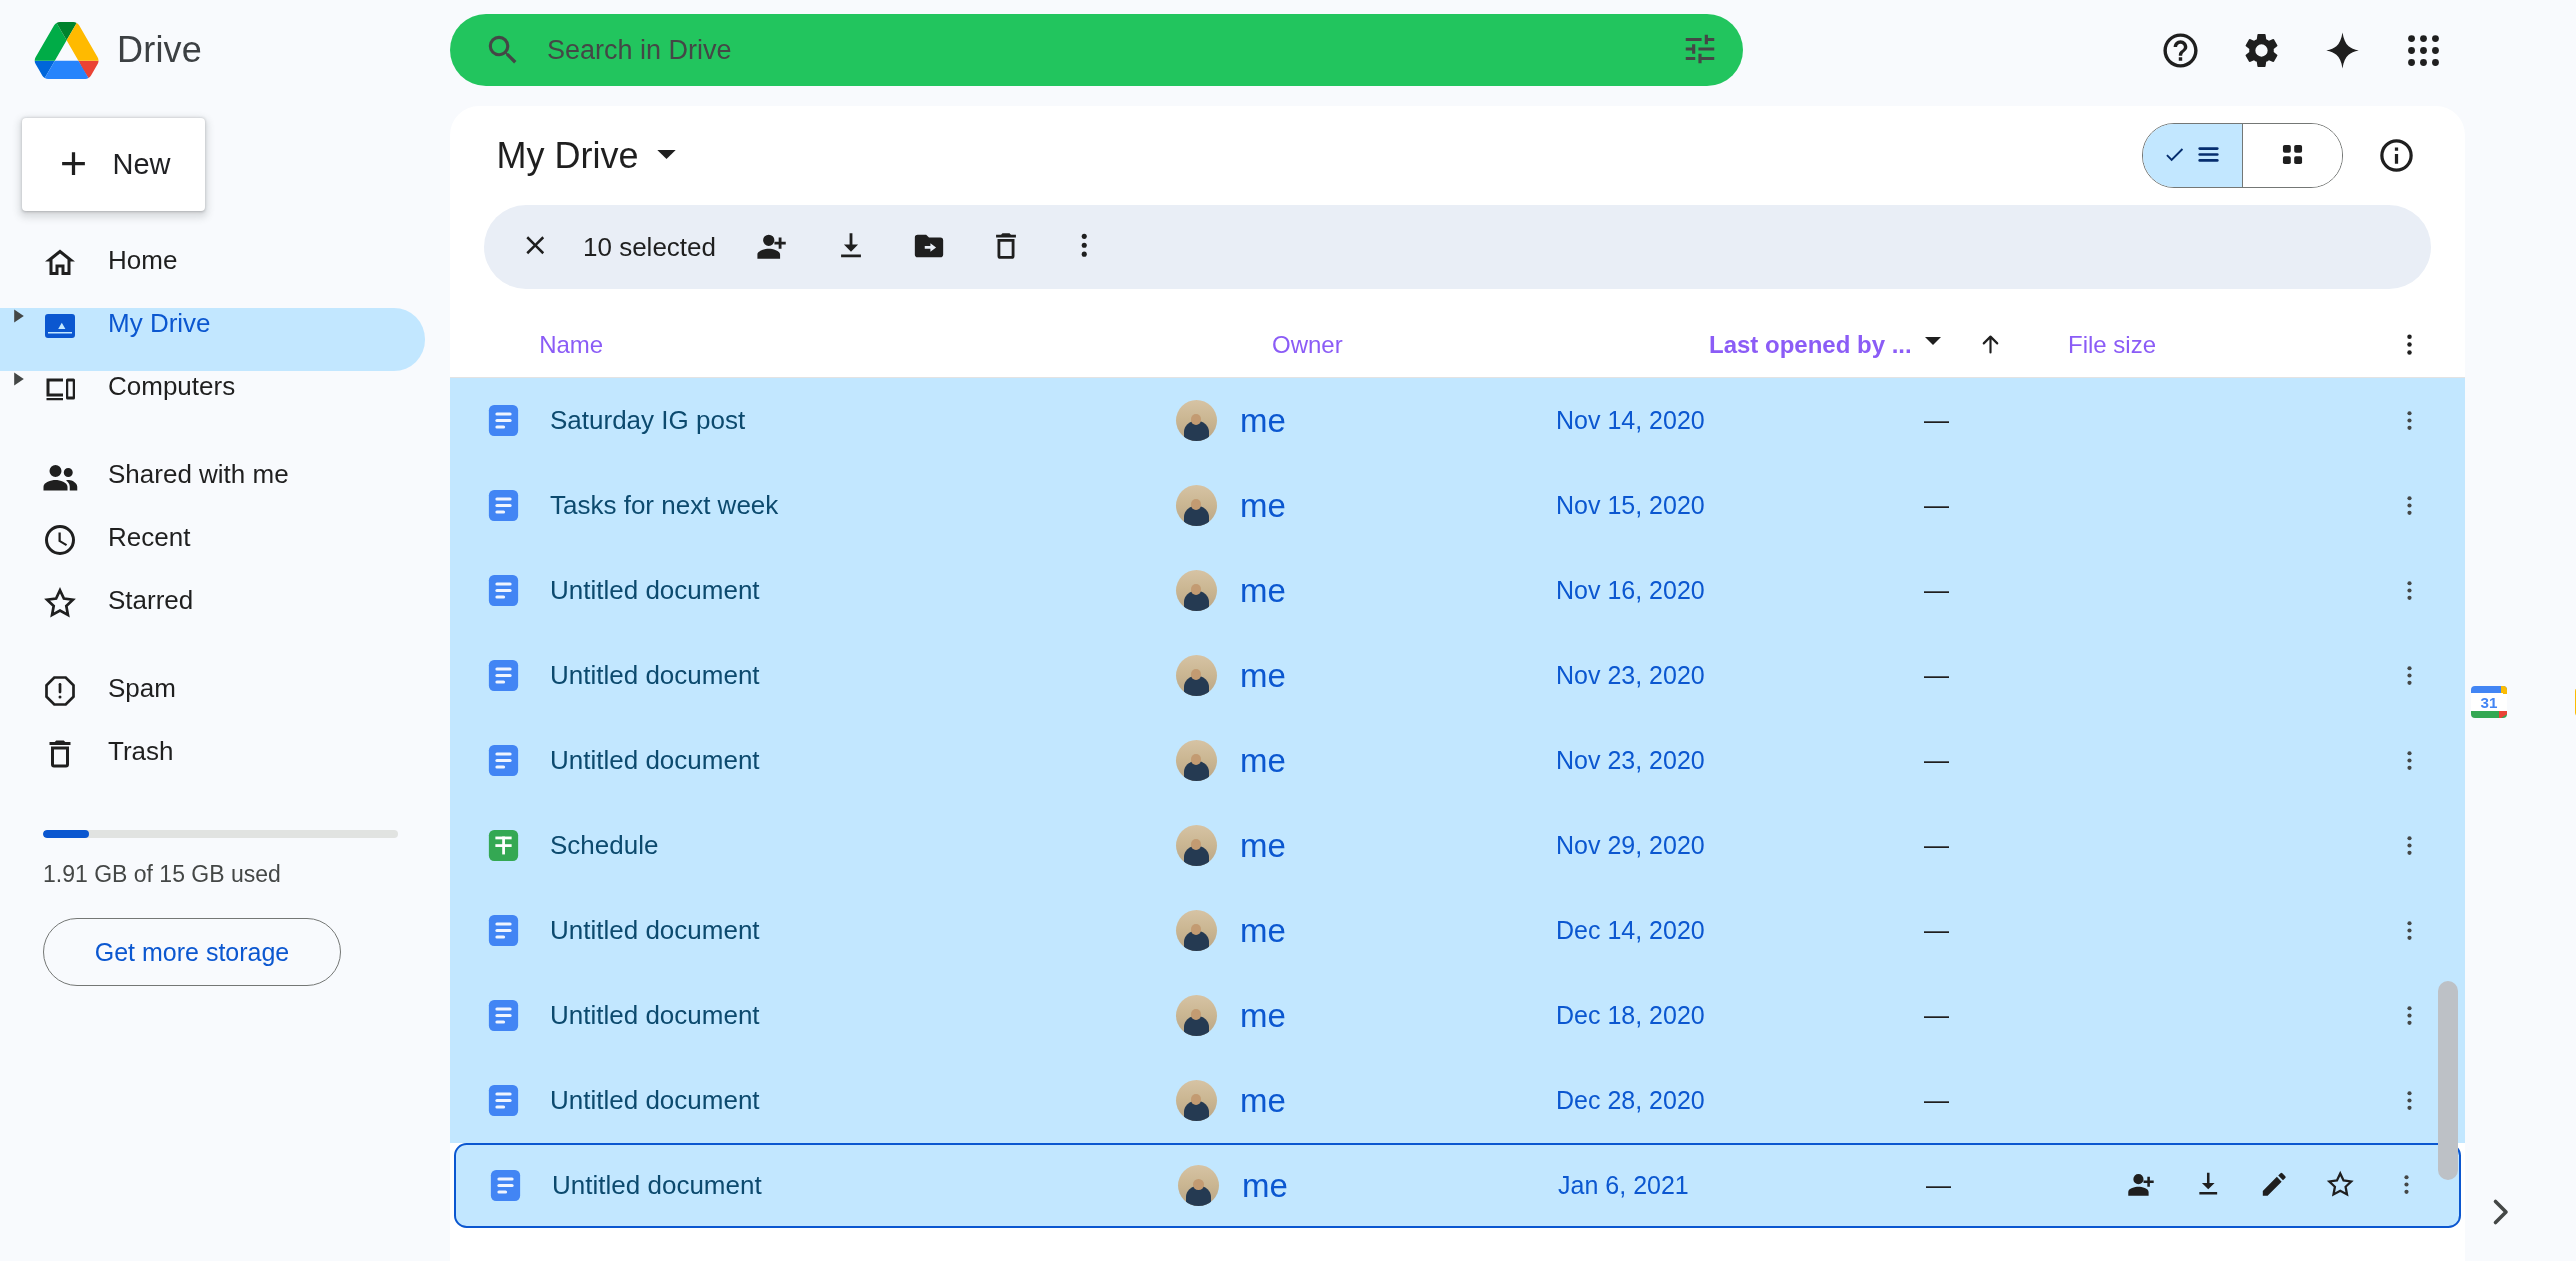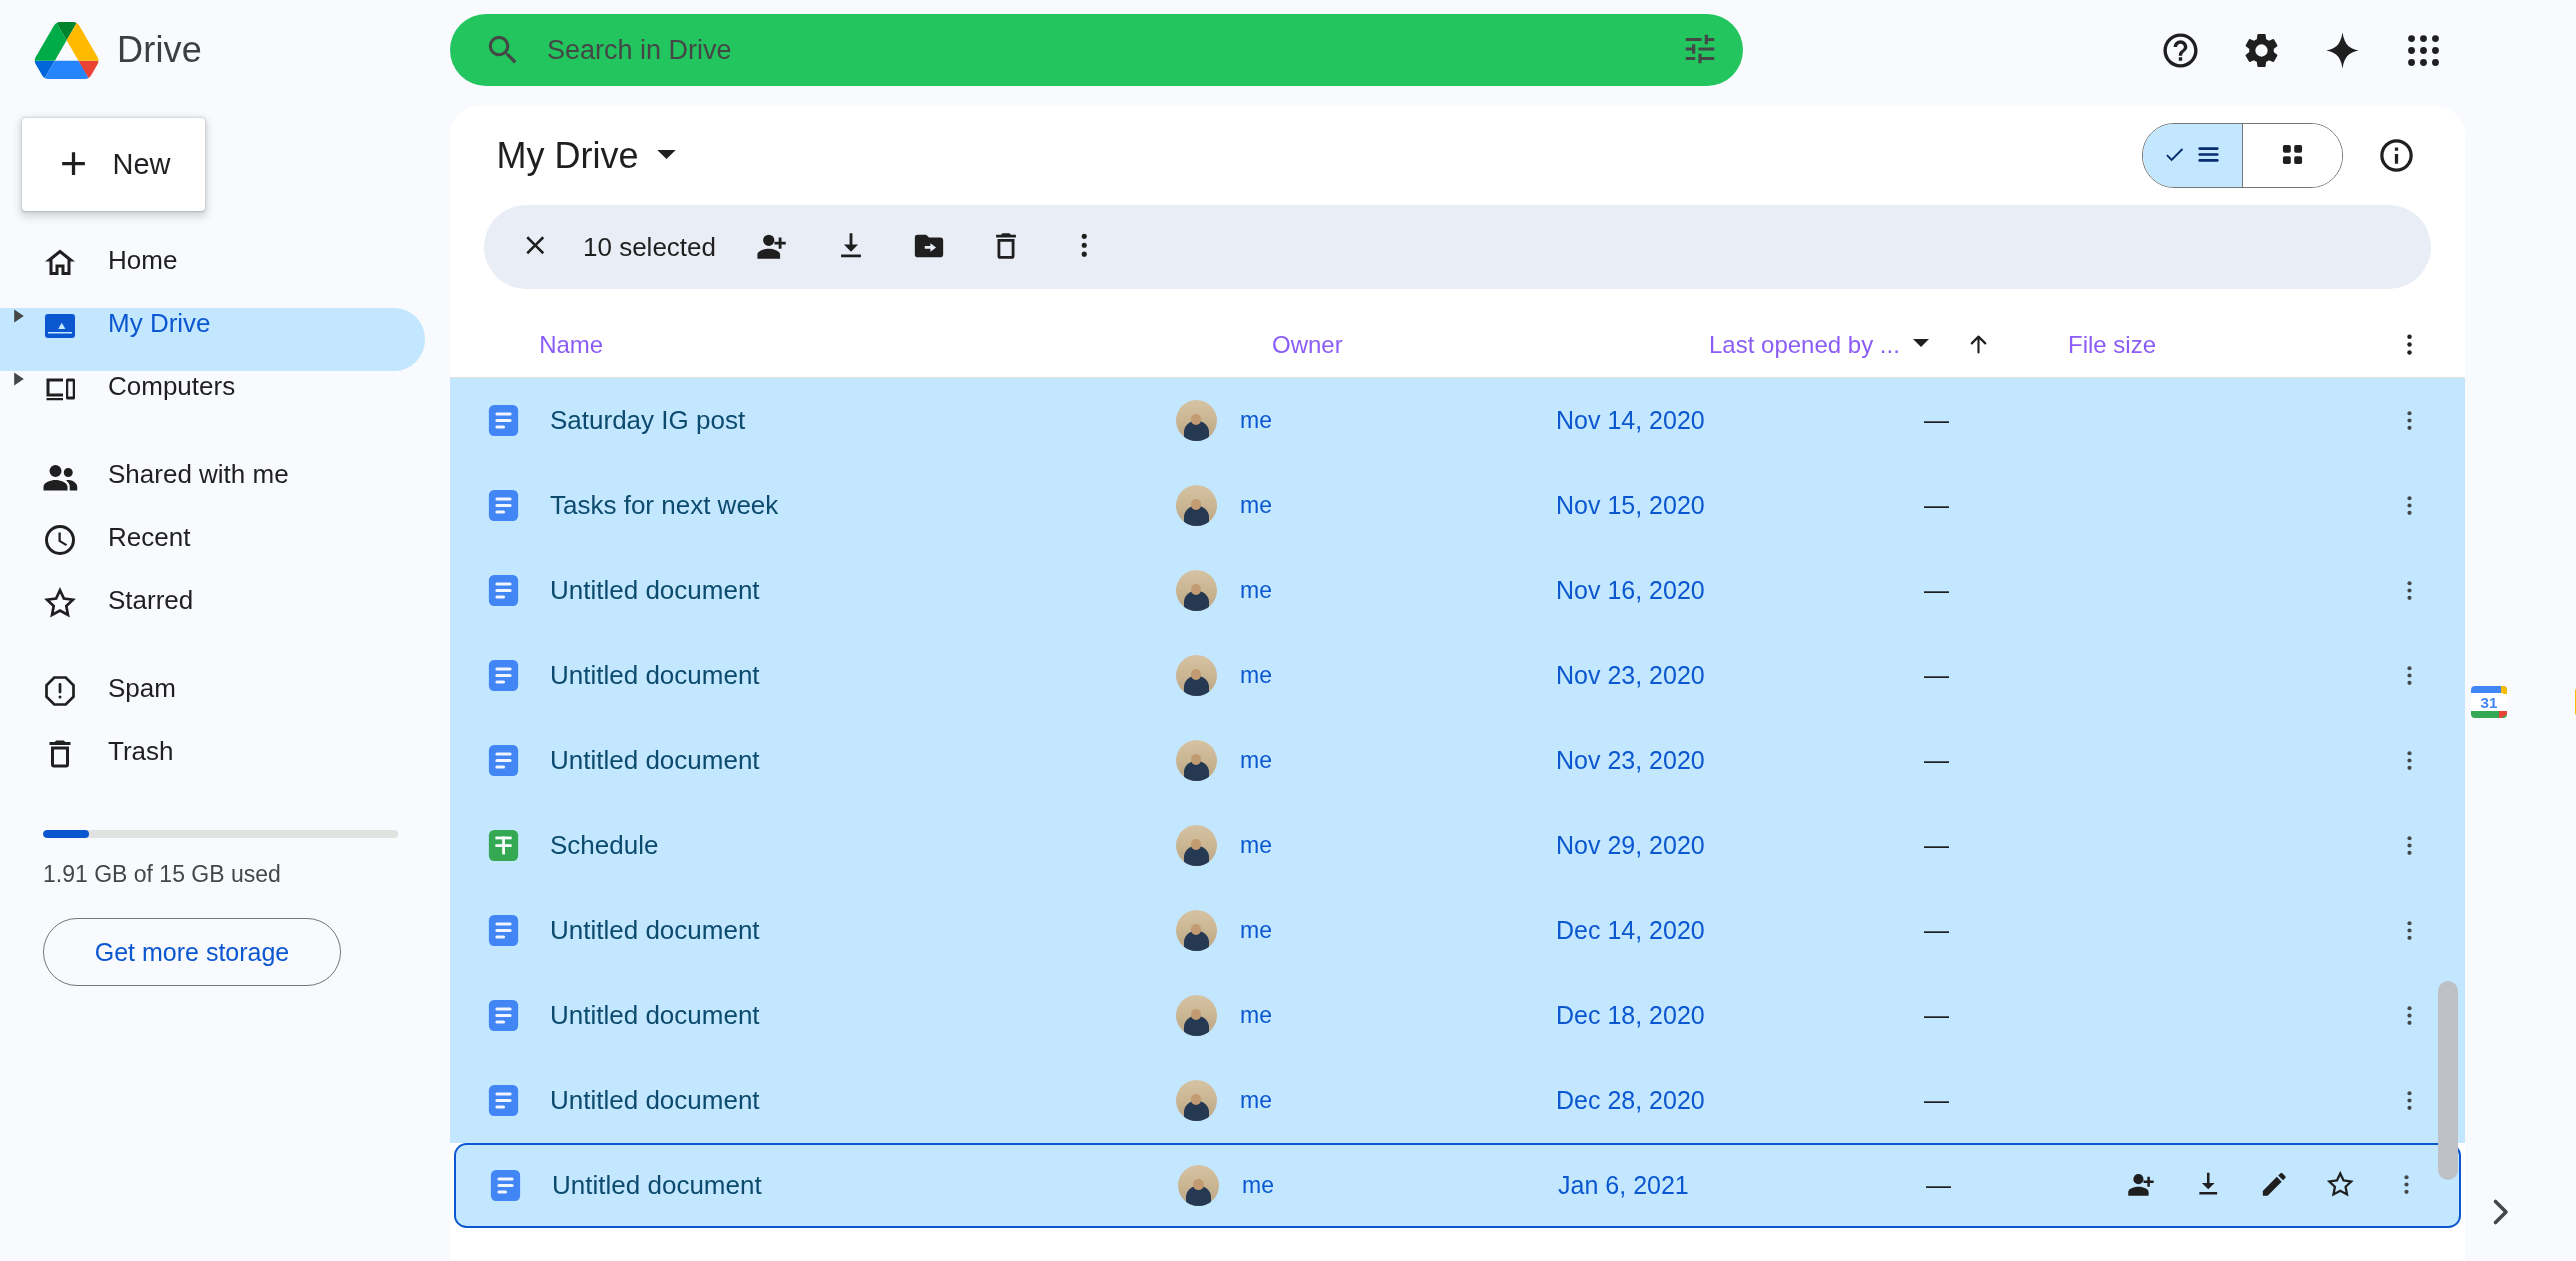--- a/index.html
+++ b/index.html
@@ -141,22 +141,22 @@
     display: flex; align-items: center; height: 66px;
     margin: 23px 0 0 0; padding: 0 36px 0 34px;
     border-bottom: 0.9px solid #e3e3e3; position: relative;
   }
   .th { font-size: 24px; color: #8b5cf6; margin-left: 48px; }
   .th-name  { width: 692px; padding-left: 7.2px; }
   .th-owner { width: 380px; }
   .th-sort  { display: flex; align-items: center; gap: 12.6px; width: 368px; }
   .th-size  { width: 323px; }
   .th-menu  { position: absolute; right: 29px; width: 54px; display: flex; justify-content: center; }
-  .sortchip { display:flex; align-items:center; gap:10.8px; background:transparent; border:none;
-              font-family:inherit; cursor:pointer; padding:5.4px 9px; border-radius:7.2px; }
+  .sortchip { display:flex; align-items:flex-start; gap:10.8px; background:transparent; border:none;
+              font-family:inherit; cursor:pointer; padding:5.4px 9px; border-radius:7.2px;font-weight:bold; }
   .sortdir { width: 52px; height: 52px; border-radius:50%; border:none; background:transparent; cursor:pointer;
              display:flex; align-items:center; justify-content:center; }
 
   .tbody { position: relative; height: 906px; overflow: hidden; }
   .row {
     display: flex; align-items: center; height: 85px;
     padding: 0 36px 0 34px; position: relative; cursor: pointer;
   }
   .row.selected { background: #c2e7ff; }
   .row.focused  { border: 2.7px solid #0b57d0; border-radius: 12.6px;
@@ -170,21 +170,21 @@
     background: linear-gradient(180deg,#d6c3a4 0%,#cbb793 45%,#b9a585 100%);
   }
   .mini-av::before {
     content:''; position:absolute; left:20%; top:50%; width:60%; height:56%;
     background:#253a52; border-radius:48% 48% 0 0;
   }
   .mini-av::after {
     content:''; position:absolute; left:36%; top:34%; width:26%; height:26%;
     background:#c39b72; border-radius:50%;
   }
-  .owner-name { font-size: 23px; color: #0b57d0; }
+  .owner-name { font-size: 33px; color: #0b57d0; }
   .cell-date { width: 368px; font-size: 25px; color: #0b57d0; }
   .cell-size { width: 323px; font-size: 25px; color: #1f1f1f; }
   .row-actions { position: absolute; right: 23px; display: flex; align-items: center; gap: 7.2px; }
   .ra-btn {
     width: 59px; height: 59px; border-radius: 50%; border: none; background: transparent; cursor: pointer;
     display: flex; align-items: center; justify-content: center;
   }
   .row-menu {
     position: absolute; right: 29px; width: 54px; height: 54px; border: none; background: transparent;
     cursor: pointer; display: flex; align-items: center; justify-content: center;

